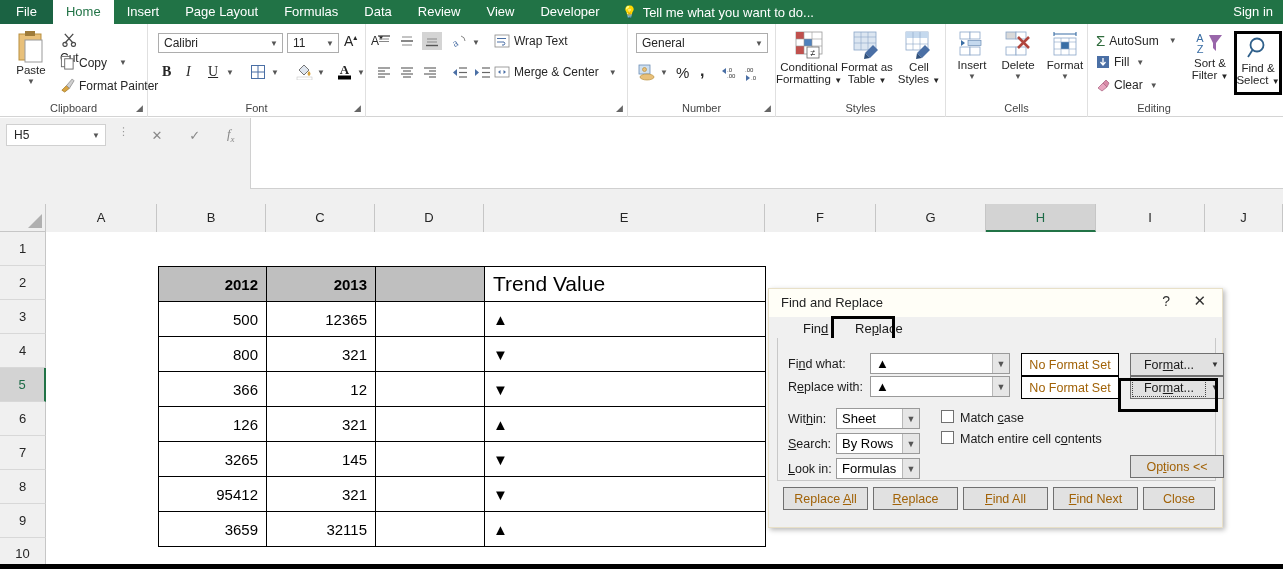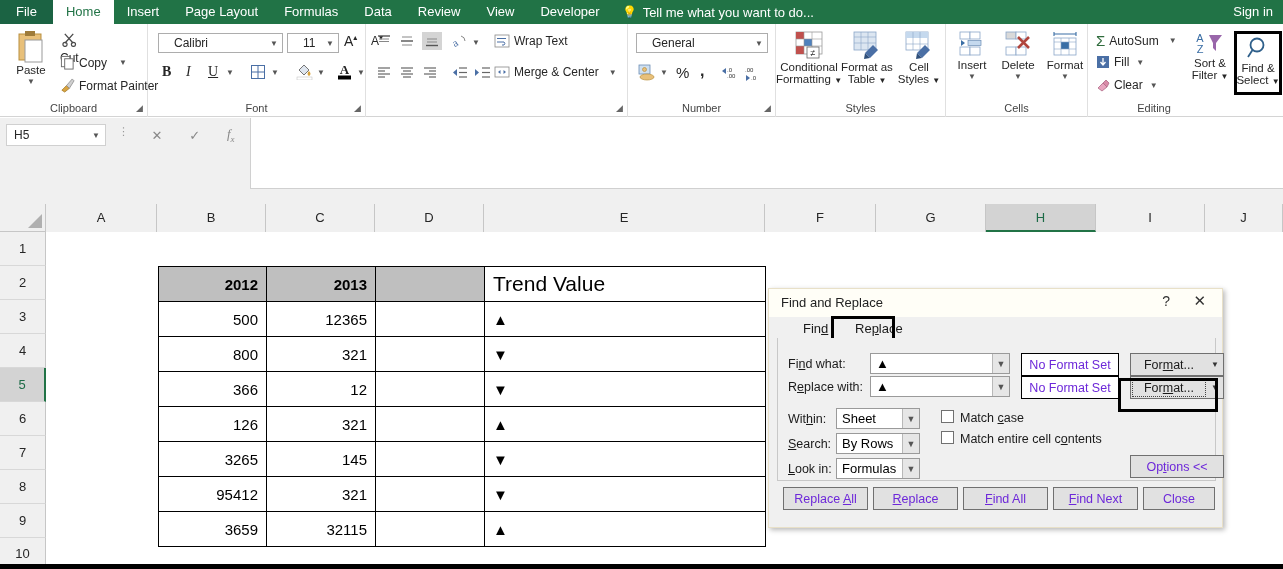--- a/index.html
+++ b/index.html
@@ -65,21 +65,21 @@
     line-height: 12px; text-align: center; white-space: nowrap;
   }
 
   
   .icosvg { display:block; }
 
   
   .rcombo {
     position: absolute; border: 1px solid #adadad; background: #fff;
     font-size: 12px; color: #262626; display: flex; align-items: center;
-    padding-left: 15px; height: 20px;
+    padding-left: 5px; height: 20px;
   }
   .rcombo .arrow {
     margin-left: auto; margin-right: 4px;
     font-size: 8px; color: #555;
   }
 
   
   .fbar {
     position: absolute; left: 0; top: 118px; width: 1283px; height: 86px;
     background: #f0f0f0;
@@ -197,21 +197,21 @@
     position: absolute; border: 1px solid #9a9a9a; background: #fff; height: 21px;
     display:flex; align-items:center; font-size: 13px; color:#000; padding-left: 5px;
   }
   .dlg-combo .cbtn {
     margin-left: auto; width: 17px; height: 19px; background: #e6e6e6;
     border-left: 1px solid #b8b8b8; display:flex; align-items:center; justify-content:center;
     font-size: 9px; color:#555;
   }
   .dlg-btn {
     position: absolute; border: 1px solid #707070; background: #e1e1e1;
-    font-size: 12.5px; color: #6d28d9;
+    font-size: 12.5px; color: #a16207;
     display: flex; align-items: center; justify-content: center;
     height: 23px; cursor: default;
   }
   .dlg-btn.white { background: #ffffff; border: 1px solid #000; }
   .dlg-split { position: absolute; border: 1px solid #707070; background: #e1e1e1; height: 23px; display:flex; }
   .dlg-split .lbl { flex: 1; display:flex; align-items:center; justify-content:center; font-size:12.5px; color:#1a1a1a; }
   .dlg-split .dd { width: 16px; display:flex; align-items:center; justify-content:center; font-size:8px; color:#333; }
   .dlg-split.focused .lbl { border: 1px dotted #444; margin: 1px; background:#e1e1e1; }
   .fmt-hilite {
     position: absolute; left: 349px; top: 89px; width: 100px; height: 34px;

